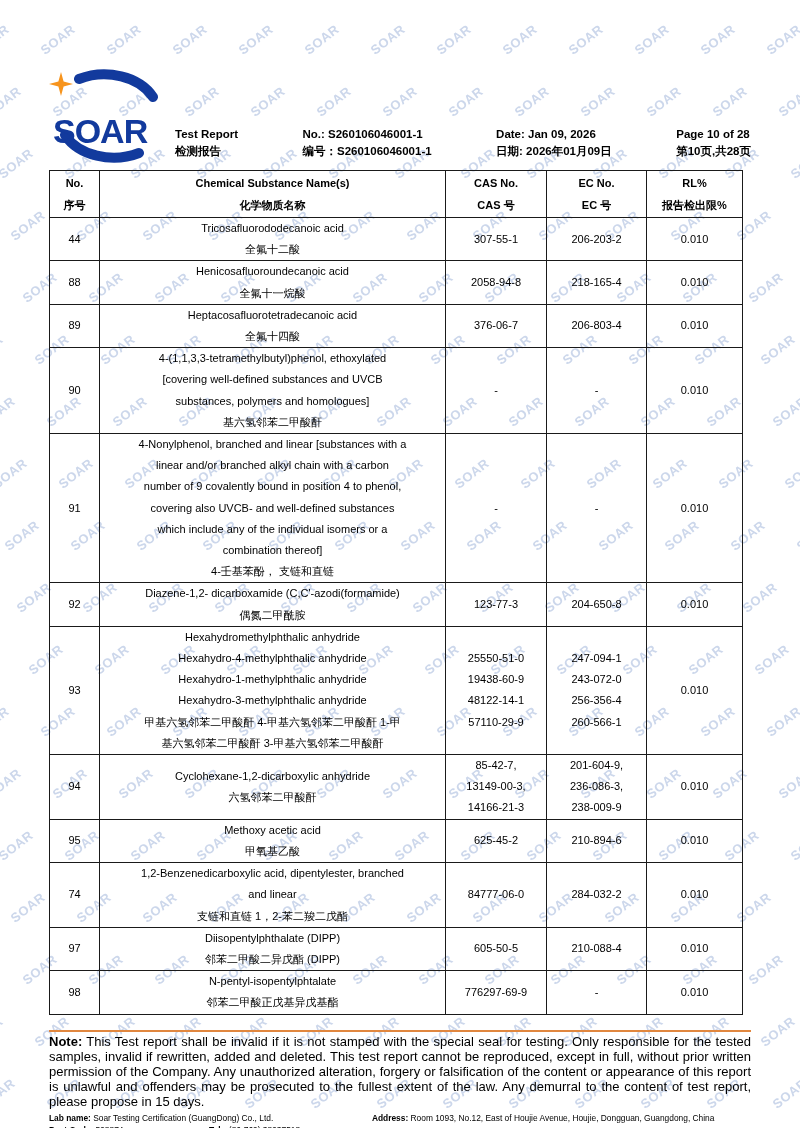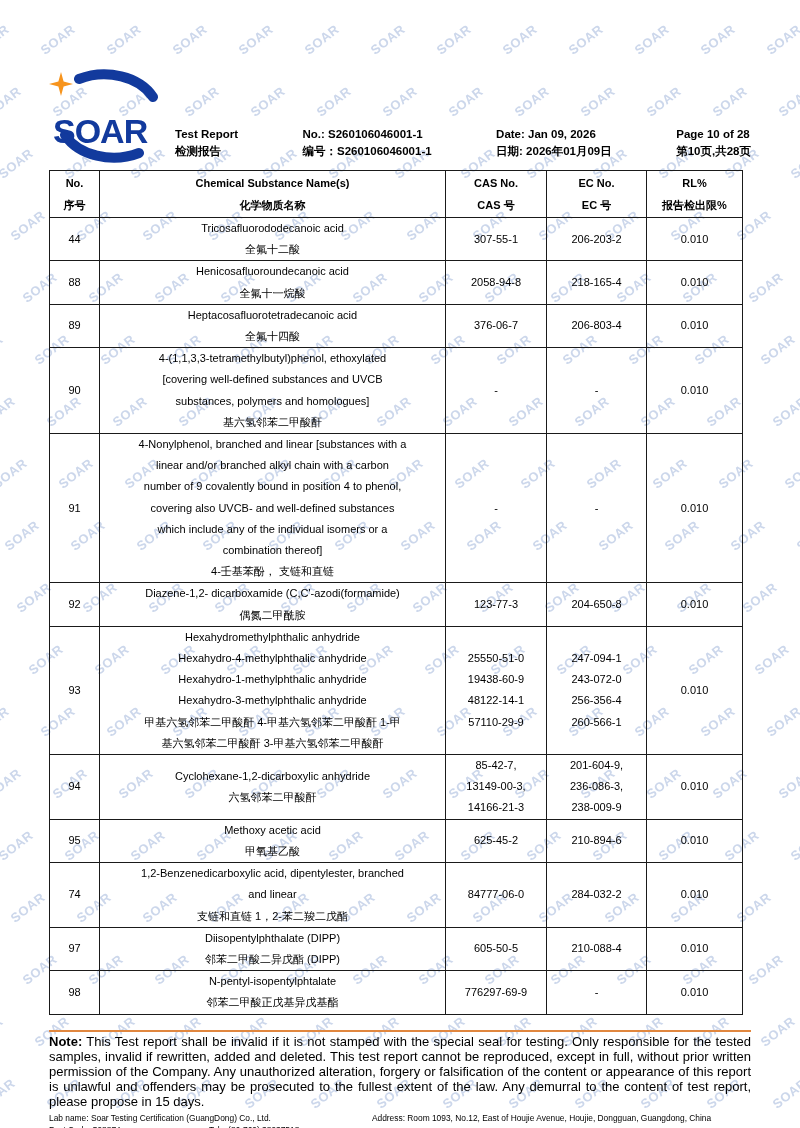--- a/index.html
+++ b/index.html
@@ -23,21 +23,21 @@
   .ln{white-space:nowrap;}
   
   .footer{position:absolute;left:49px;right:49px;top:1030px;z-index:1;}
   .rule-top{border-top:2px solid var(--rule-orange,#e1873f);}
   .note{font-size:13px;line-height:15px;text-align:justify;margin-top:2px;}
   .note b{font-weight:700;}
   .labgrid{display:flex;margin-top:3px;font-size:8.4px;line-height:12px;
            padding-bottom:3px;border-bottom:2.5px solid var(--rule-orange,#e1873f);}
   .lab-left{width:46%;}
   .lab-right{width:54%;}
-  .labgrid b{font-weight:400;}
+  .labgrid b{font-weight:700;}
   .flexline{display:flex;white-space:nowrap;}
   .pc{display:inline-block;width:160px;}
   .ml-auto{margin-left:auto;}
   .nowrap{white-space:nowrap;}
 </style>
 </head>
 <body>
 
 <div class="page" id="page" style="--brand-blue: #123a9d; --brand-star: #f7941d; --rule-orange: #e1873f; --wm-color: #ccd7eb;">
   <div class="wm-layer" id="wm">

